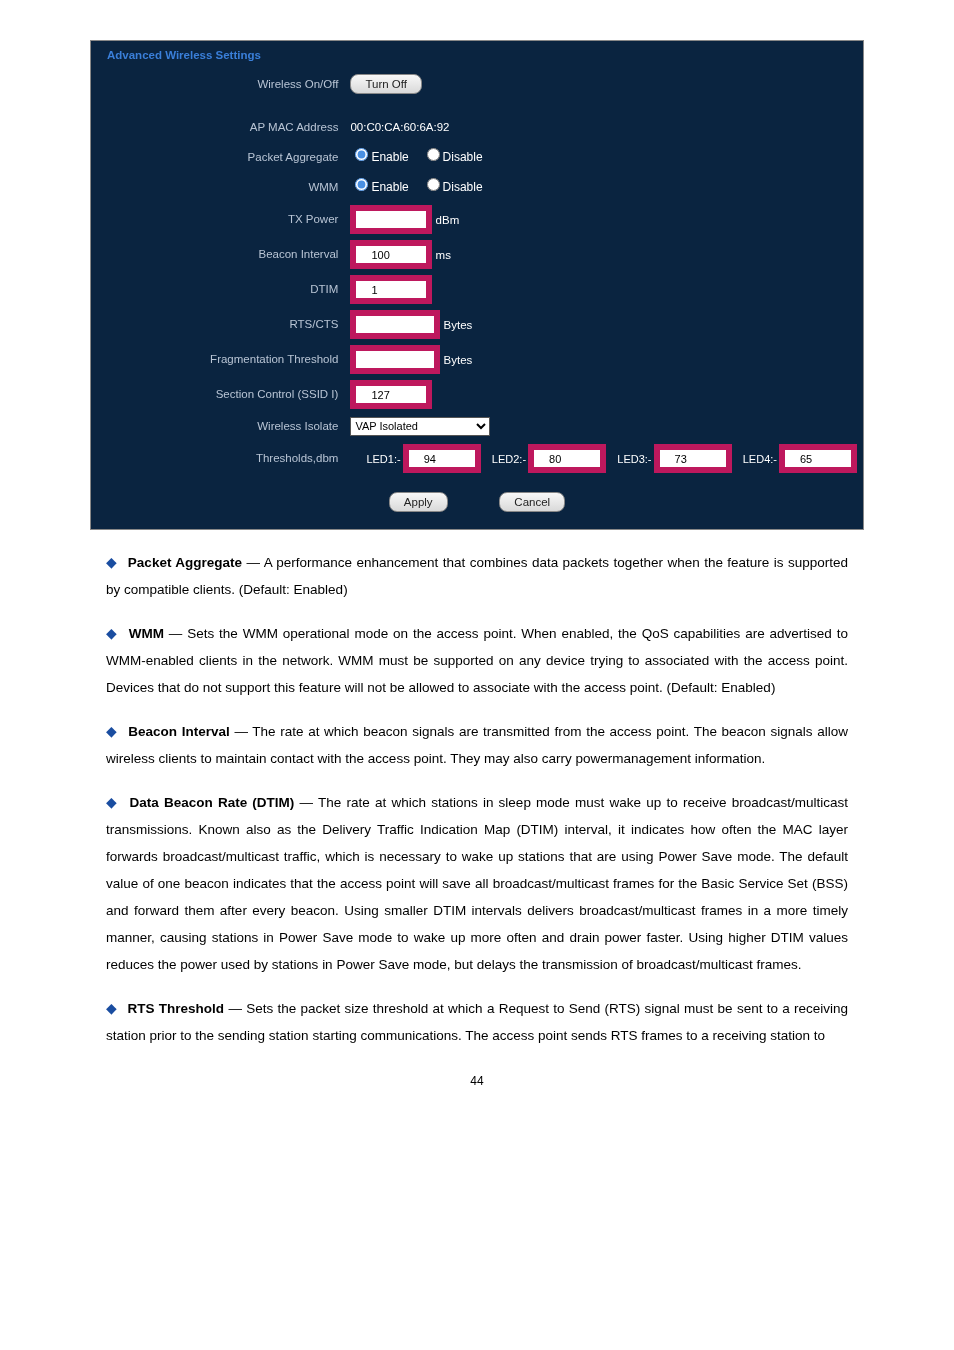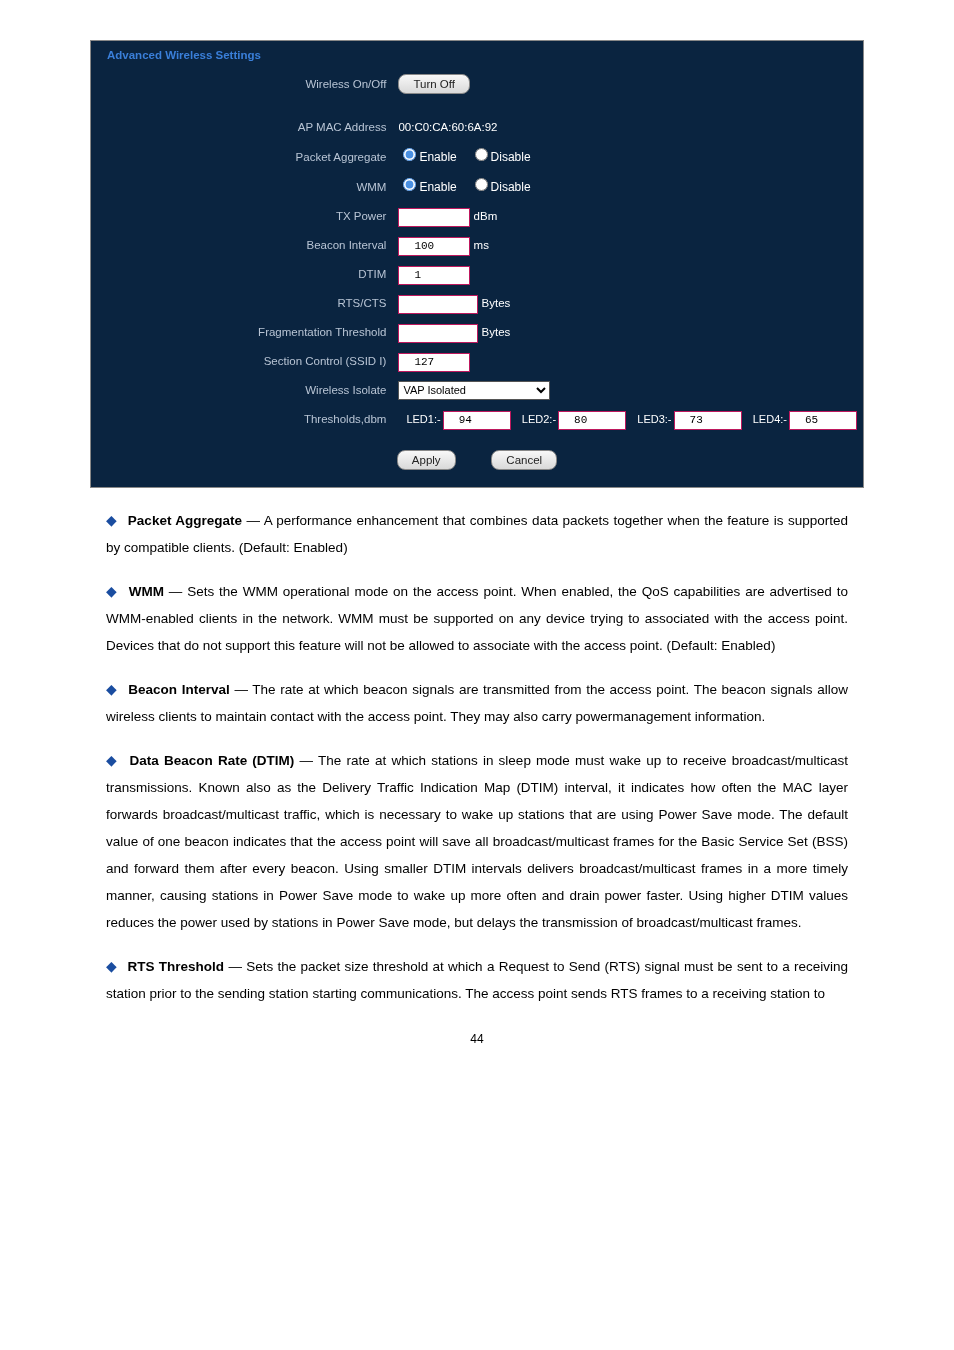--- a/index.html
+++ b/index.html
@@ -47,47 +47,46 @@
     background: linear-gradient(#f8f8f8, #d9d9d9);
     border: 1px solid #888;
     border-radius: 8px;
     padding: 3px 14px;
     font-size: 11.5px;
     cursor: pointer;
     color: #222;
   }
   .txt {
     background: #fff;
-    border: 1px solid #be185d;
+    border: 6px solid #be185d;
     height: 17px;
     font-size: 11px;
     padding: 0 15px;
     color: #000;
-    font-family: Liberation Mono, monospace;
   }
   .txt.small { width: 40px; }
   .txt.tiny { width: 36px; }
   .txt.lrg { width: 48px; }
   .threshold-label { color: #fff; margin: 0 2px 0 8px; font-size:11px;}
   .radio-label { color: #fff; font-size: 12px; }
   select.sel {
     background: #fff;
     border: 1px solid #555;
     font-size: 11px;
     height: 19px;
-    width: 152px;
+    width: 140px;
   }
   input[type="radio"] {
     accent-color: #4a90e2;
   }
   .button-row {
     text-align: center;
     padding: 12px 0 14px 0;
   }
-  .button-row .btn { margin: 0 16px; }
+  .button-row .btn { margin: 0 24px; }
   .bullet {
     color: #1a4da0;
     font-size: 14px;
     margin-right: 6px;
   }
   p.body-text {
     margin: 16px;
     line-height: 2.0;
     text-align: justify;
   }
@@ -176,21 +175,21 @@
       <td class="label">Wireless Isolate</td>
       <td class="field">
         <select class="sel">
           <option>VAP Isolated</option>
         </select>
       </td>
     </tr>
     <tr>
       <td class="label">Thresholds,dbm</td>
       <td class="field" style="white-space:nowrap;">
-        <span class="threshold-label" style="margin-left:8px;">LED1:-</span><input class="txt tiny" type="text" value="94" style="">
+        <span class="threshold-label" style="margin-left:16px;">LED1:-</span><input class="txt tiny" type="text" value="94" style="">
         <span class="threshold-label">LED2:-</span><input class="txt tiny" type="text" value="80" style="">
         <span class="threshold-label">LED3:-</span><input class="txt tiny" type="text" value="73" style="">
         <span class="threshold-label">LED4:-</span><input class="txt tiny" type="text" value="65" style="">
       </td>
     </tr>
   </tbody>
     </table>
   <div class="button-row">
     <button class="btn">Apply</button>
     <button class="btn">Cancel</button>

